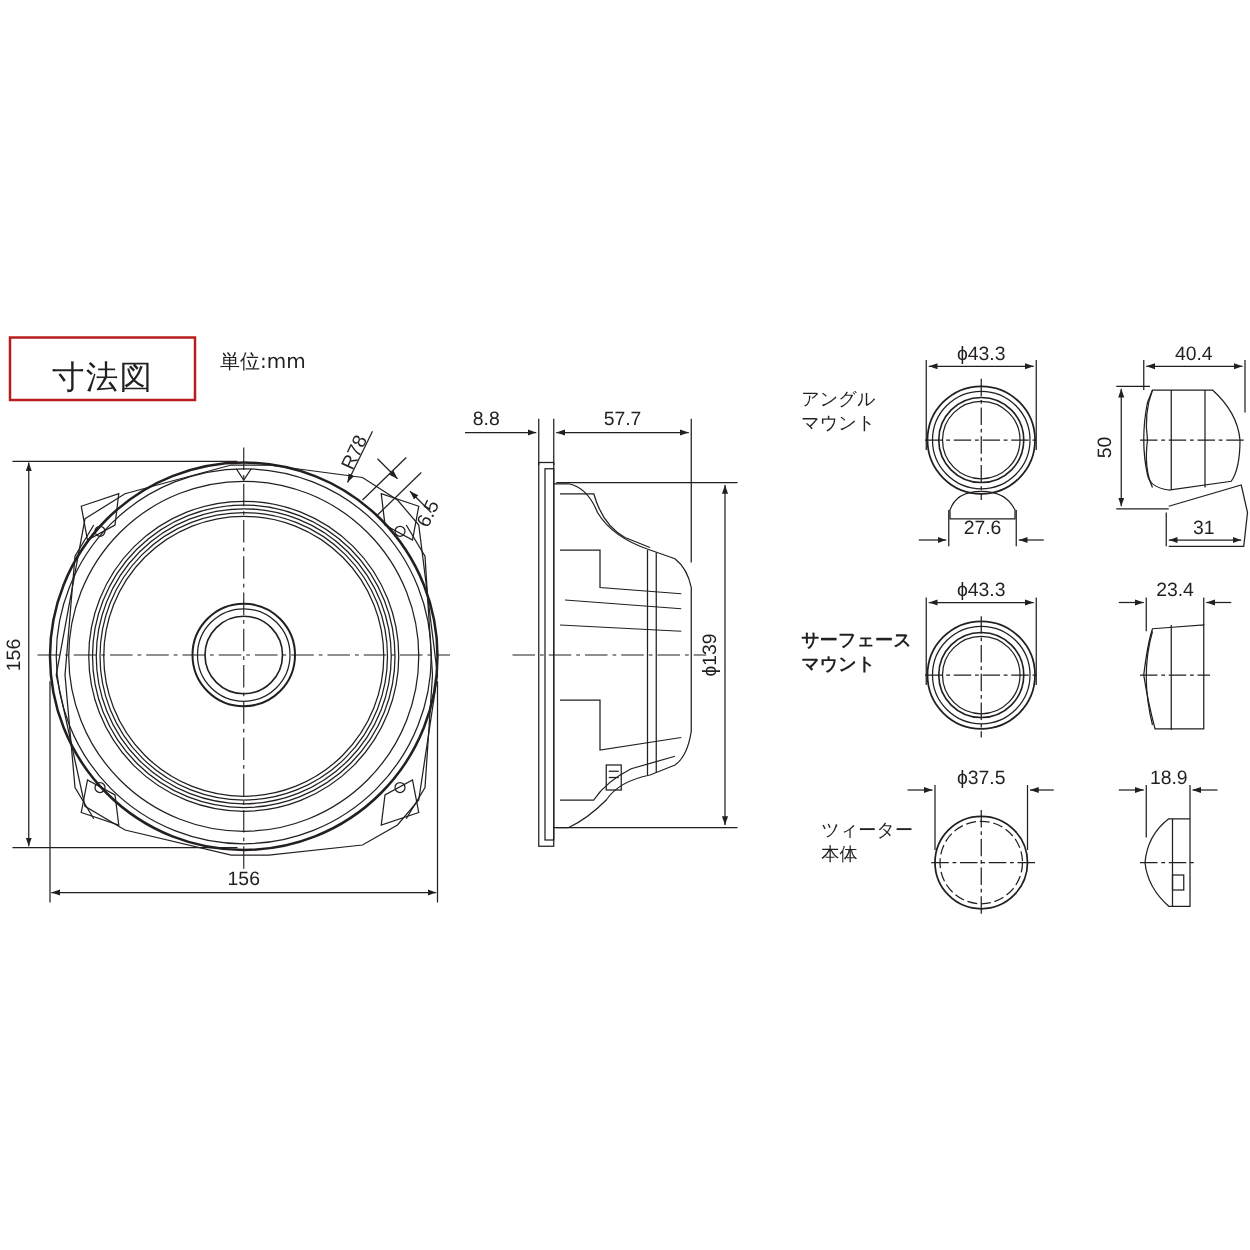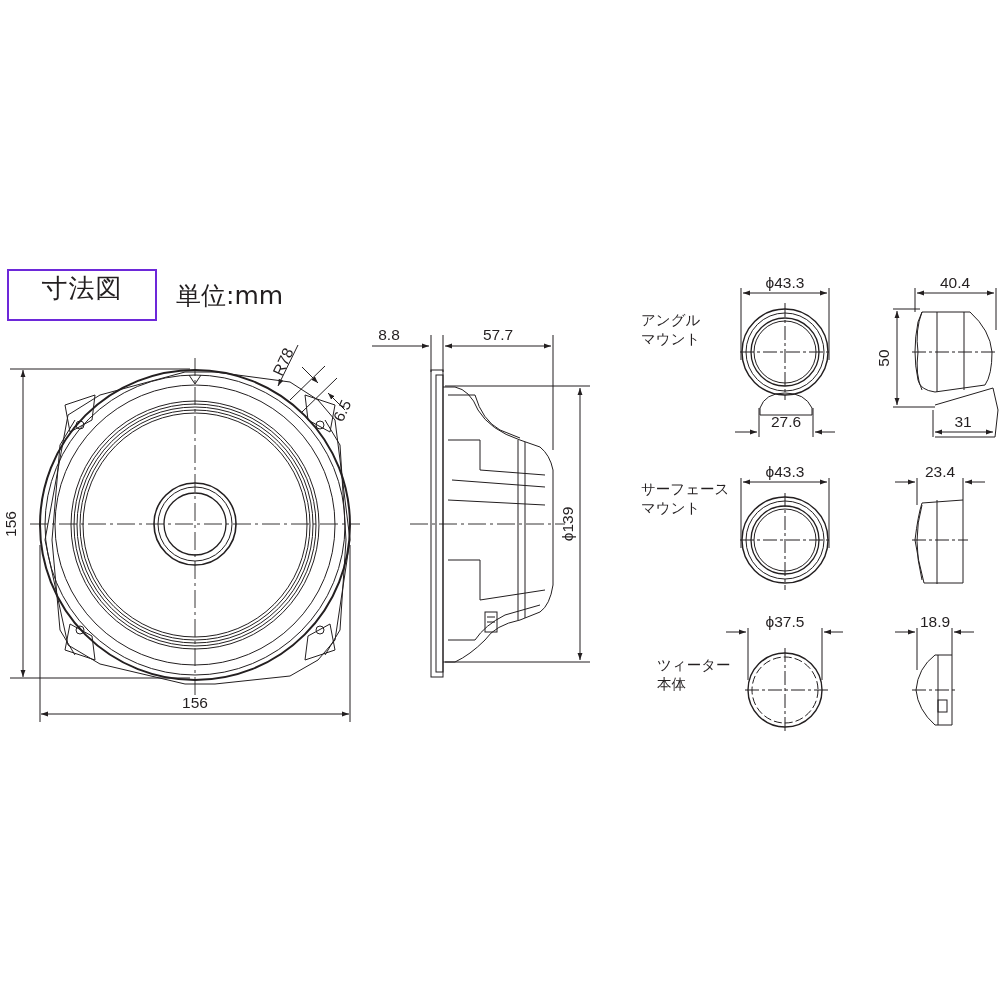--- a/index.html
+++ b/index.html
@@ -1,35 +1,35 @@
 <!DOCTYPE html>
 <html><head>
 <meta charset="utf-8">
 <style>
   html,body{margin:0;padding:0;background:#ffffff;}
   body{width:1000px;height:1000px;position:relative;overflow:hidden;font-family:"DejaVu Sans","Liberation Sans",sans-serif;color:#231f20;}
-  .title-box{position:absolute;left:7px;top:269px;width:150px;height:52px;border:2px solid #6d28d9;box-sizing:border-box;display:flex;align-items:flex-start;justify-content:center;font-size:26px;letter-spacing:1px;}
-  .unit{position:absolute;left:176px;top:279px;font-size:25px;}
+  .title-box{position:absolute;left:7px;top:269px;width:150px;height:52px;border:2px solid #b91c1c;box-sizing:border-box;display:flex;align-items:flex-end;justify-content:center;font-size:26px;letter-spacing:1px;}
+  .unit{position:absolute;left:176px;top:279px;font-size:16px;}
   .lbl{position:absolute;font-size:14.5px;line-height:19px;font-weight:500;}
   svg{position:absolute;left:0;top:0;}
   .dim{font-family:"Liberation Sans","DejaVu Sans",sans-serif;font-size:15.5px;fill:#231f20;}
 </style>
 </head>
 <body>
 
 <div class="title-box">
     <span>寸法図</span>
   </div>
 <div class="unit">単位:mm</div>
 
 <div class="lbl" style="left:641px;top:311px;">
   <div>アングル</div>
   <div>マウント</div>
 </div>
-<div class="lbl" style="left:641px;top:480px;">
+<div class="lbl" style="left:641px;top:504px;font-weight:bold;">
   <div>サーフェース</div>
   <div>マウント</div>
 </div>
 <div class="lbl" style="left:641px;top:656px;margin-left:16px;">
   <div>ツィーター</div>
   <div>本体</div>
 </div>
 
 <svg width="1000" height="1000" viewBox="0 0 1000 1000">
   <defs>

